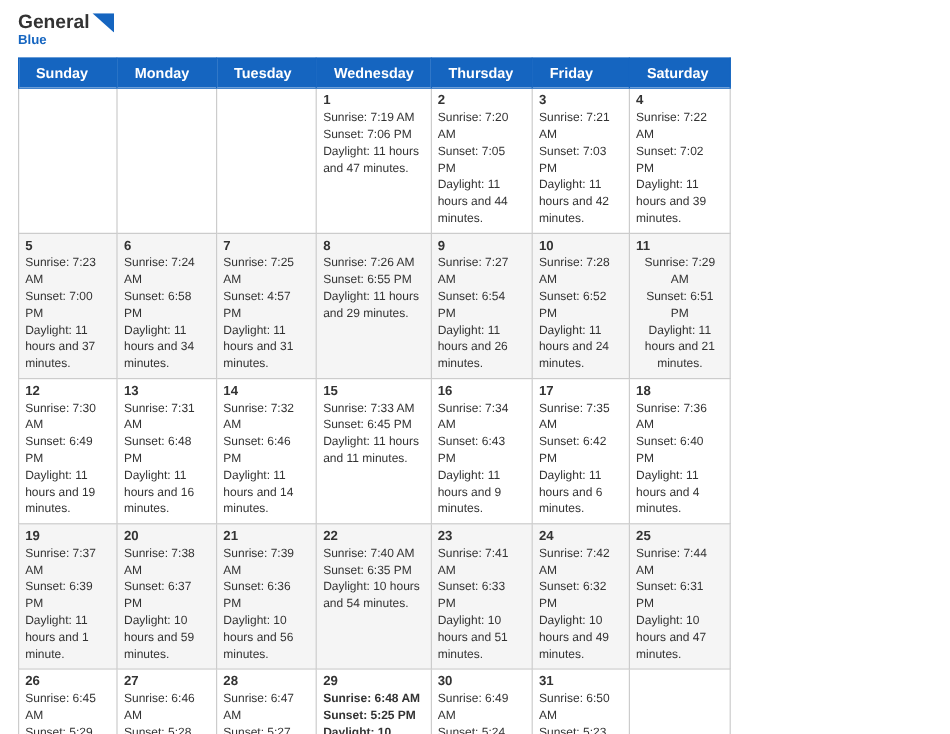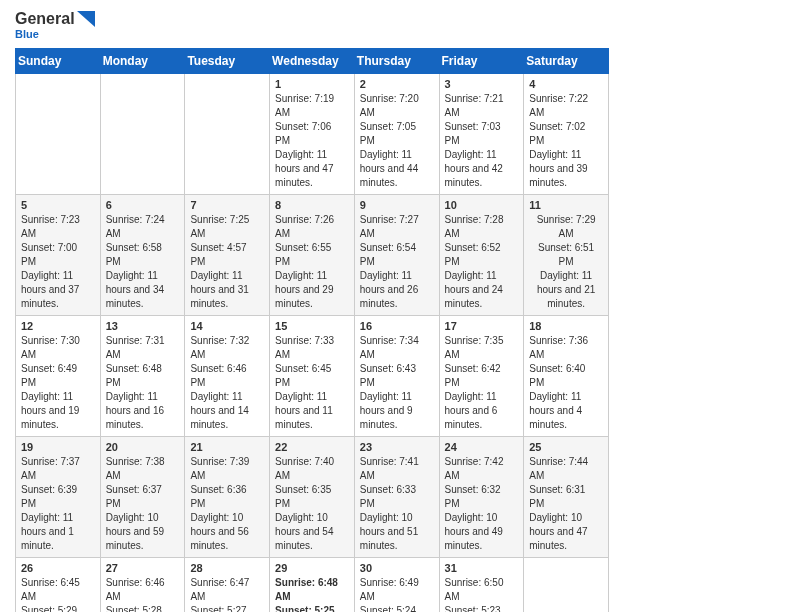--- a/index.html
+++ b/index.html
@@ -45,21 +45,21 @@
     .calendar-table {
       width: 100%;
       border-collapse: collapse;
       flex: 1;
     }
     .calendar-table th {
       background: #1565c0;
       color: #fff;
       font-size: 12px;
       font-weight: bold;
-      padding: 5px 2px;
+      padding: 5px 14px;
       text-align: left;
       border: 1px solid #1565c0;
     }
     .calendar-table td {
       border: 1px solid #ccc;
       vertical-align: top;
       padding: 4px 5px;
       font-size: 9.5px;
       color: #333;
       width: calc(100% / 7);

